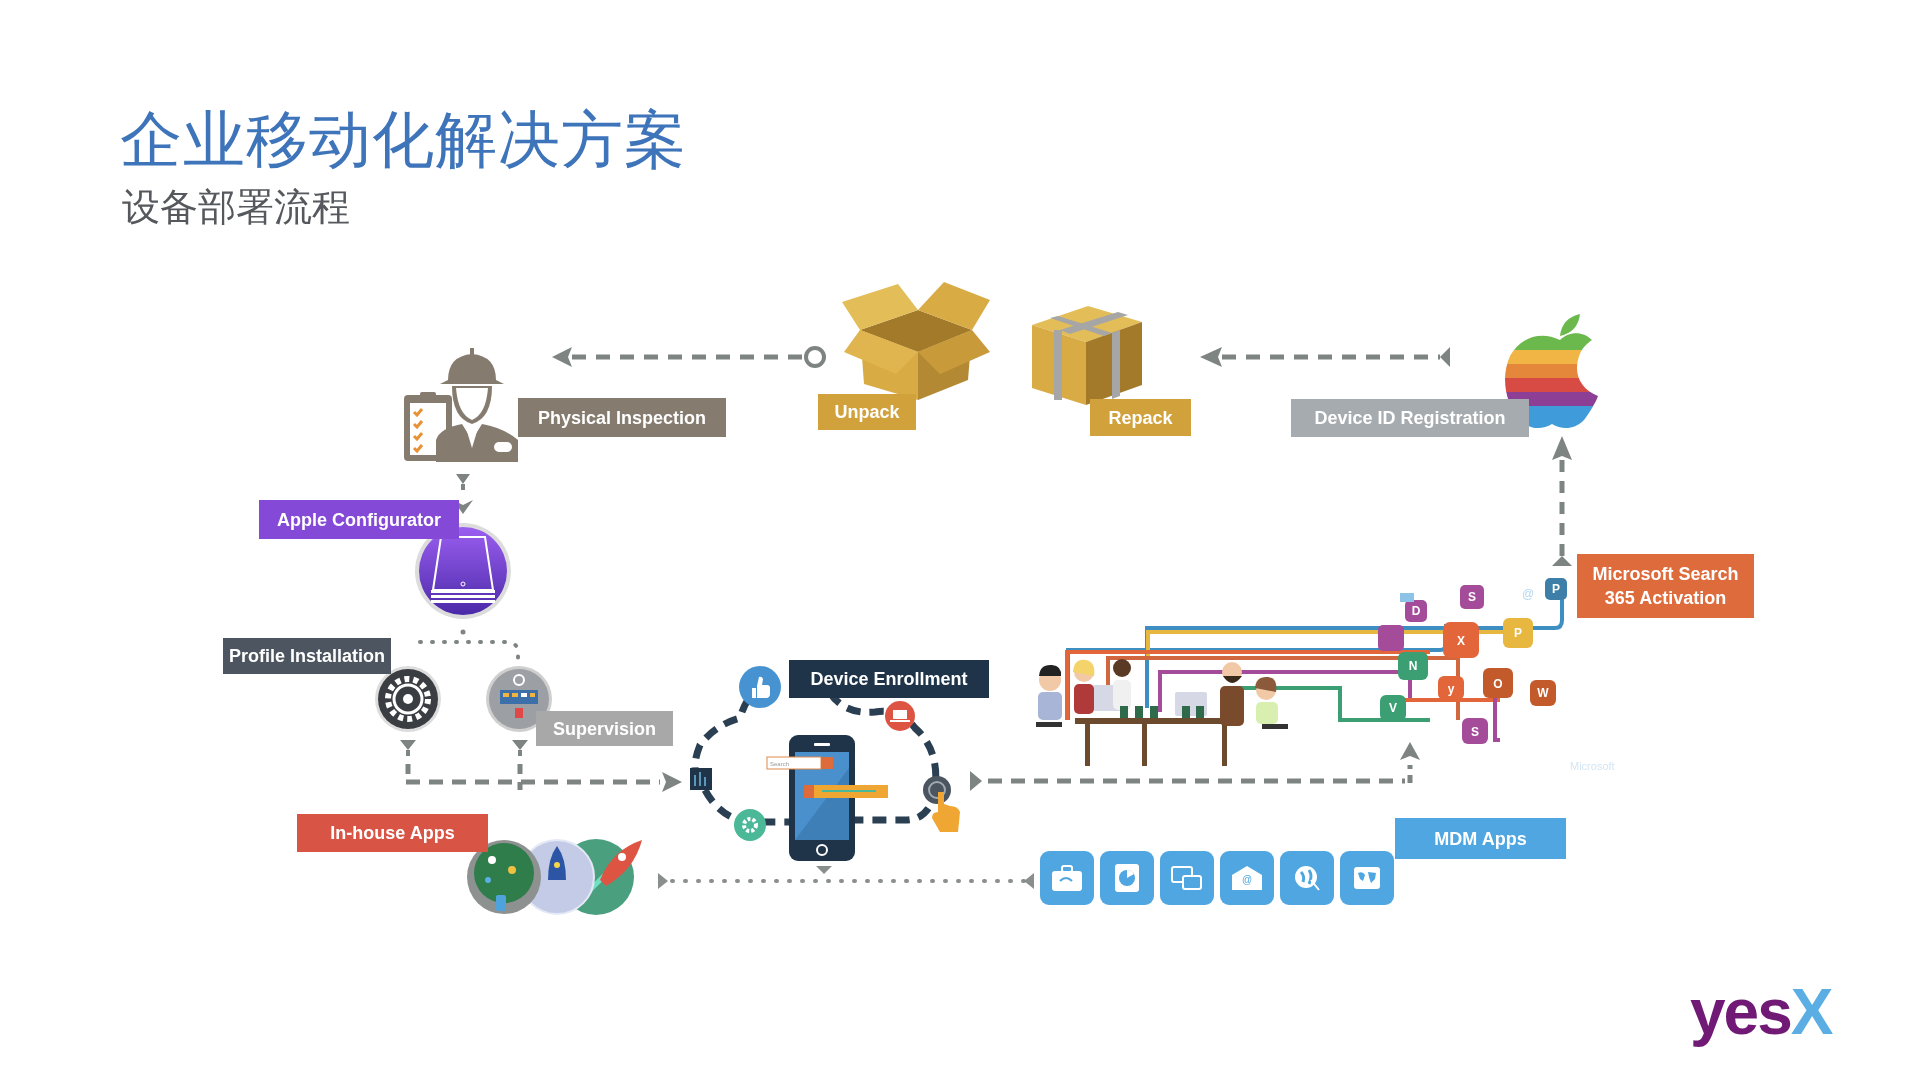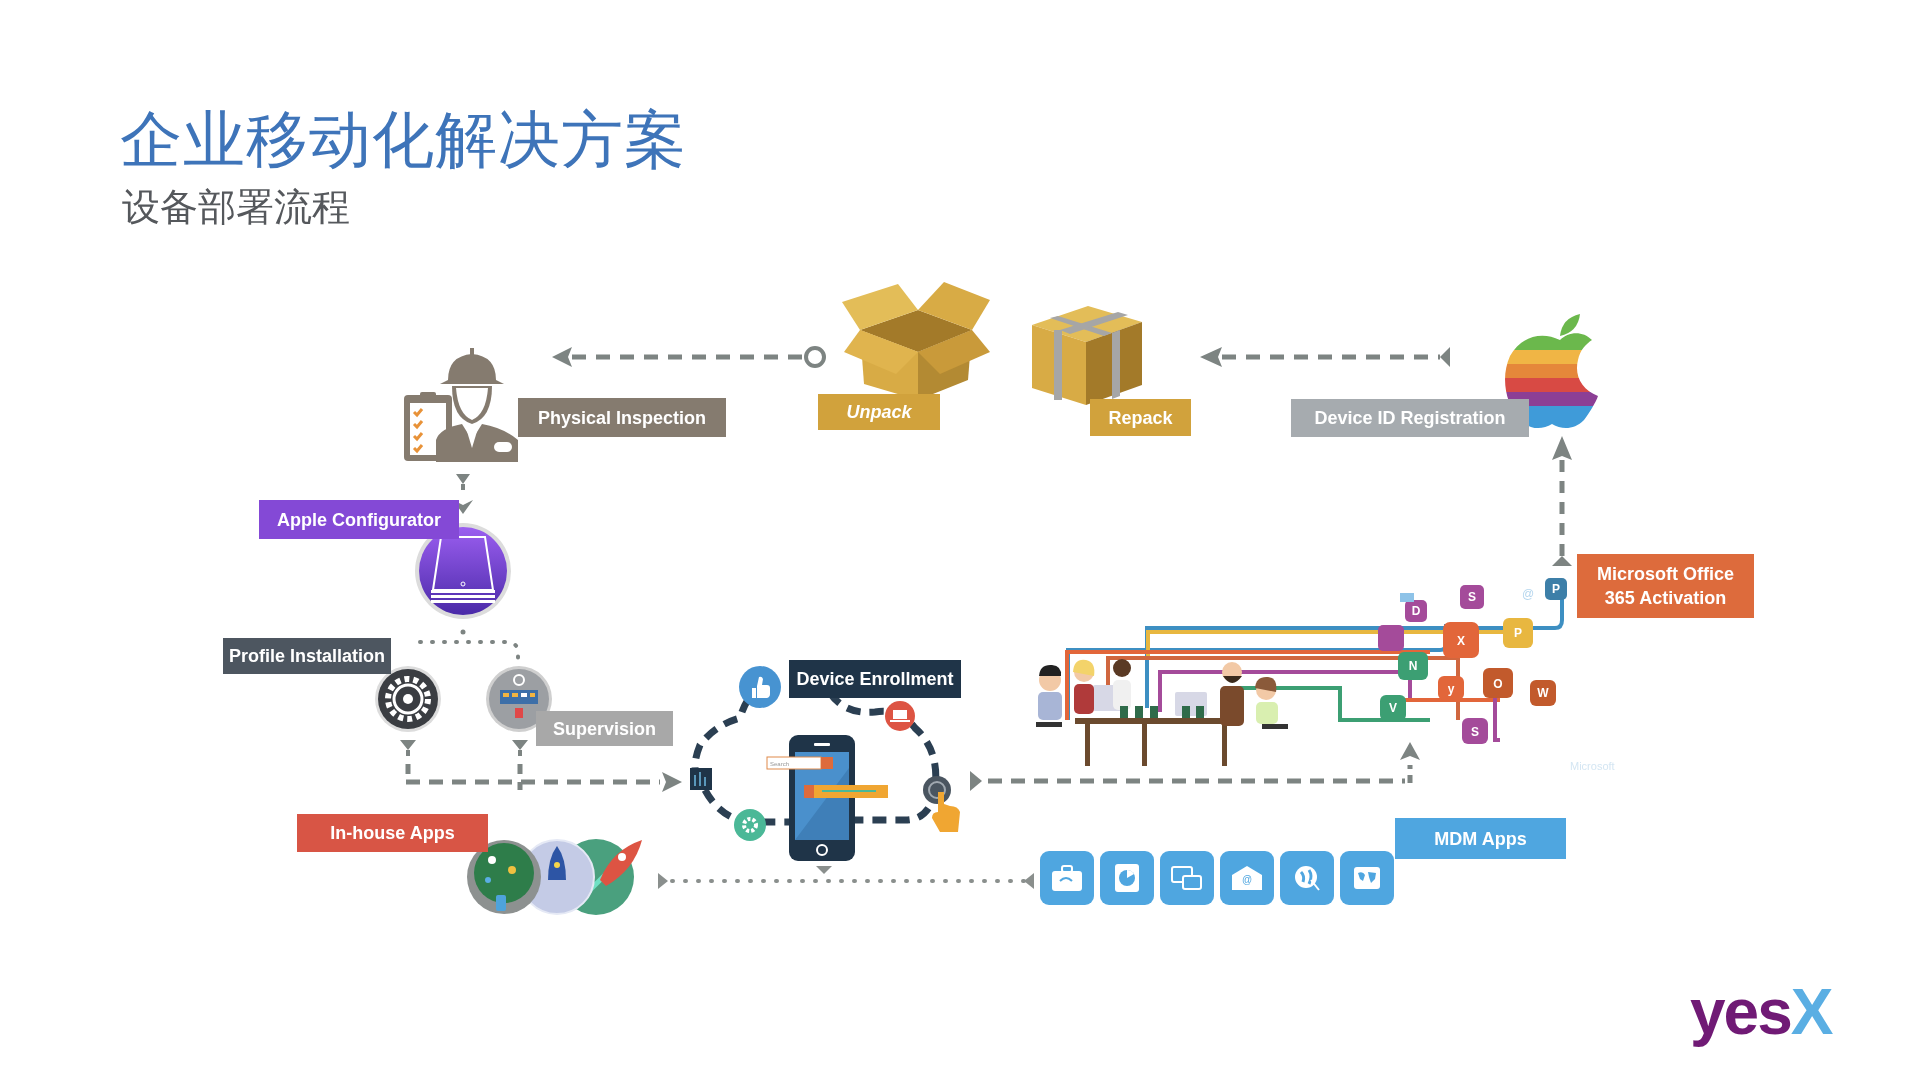--- a/index.html
+++ b/index.html
@@ -292,29 +292,29 @@
     <circle cx="504" cy="877" r="37" fill="#8d9190"></circle>
     <circle cx="504" cy="873" r="30" fill="#2e7d4a"></circle>
     <rect x="496" y="895" width="10" height="16" rx="2" fill="#4ea3dc"></rect>
     <circle cx="492" cy="860" r="4" fill="#ffffff"></circle>
       <circle cx="512" cy="870" r="4" fill="#f0c040"></circle>
       <circle cx="488" cy="880" r="3" fill="#5aaee3"></circle>
   </g>
 </svg>
 
 <div class="label" style="left:518px;top:398px;width:208px;height:39px;background:#857b6f;">Physical Inspection</div>
-<div class="label" style="left:818px;top:394px;width:122px;height:36px;background:#d1a23c;font-style:italic;">Unpack</div>
+<div class="label" style="left:818px;top:394px;width:98px;height:36px;background:#d1a23c;">Unpack</div>
 <div class="label" style="left:1090px;top:399px;width:101px;height:37px;background:#d1a23c;">Repack</div>
 <div class="label" style="left:1291px;top:399px;width:238px;height:38px;background:#a6abaf;">Device ID Registration</div>
 <div class="label" style="left:259px;top:500px;width:200px;height:39px;background:#8449d6;">Apple Configurator</div>
 <div class="label" style="left:223px;top:638px;width:168px;height:36px;background:#4d5660;">Profile Installation</div>
 <div class="label" style="left:536px;top:711px;width:137px;height:35px;background:#a8a8a8;">Supervision</div>
-<div class="label" style="left:789px;top:660px;width:172px;height:38px;background:#1f3448;">Device Enrollment</div>
+<div class="label" style="left:789px;top:660px;width:200px;height:38px;background:#1f3448;">Device Enrollment</div>
 <div class="label" style="left:1577px;top:554px;width:177px;height:64px;background:#dd6b3c;flex-direction:column;">
-  <span>Microsoft Office</span>
+  <span>Microsoft Search</span>
   <span>365 Activation</span>
 </div>
 <div class="label" style="left:1395px;top:818px;width:171px;height:41px;background:#4fa6e0;">MDM Apps</div>
 <div class="label" style="left:297px;top:814px;width:191px;height:38px;background:#d85545;">In-house Apps</div>
 
 <div class="mdm-icon" style="left:1040px;top:851px;">
   <svg width="34" height="30" viewBox="0 0 34 30">
       <rect x="2" y="8" width="30" height="20" rx="3" fill="#fff"></rect>
       <rect x="12" y="3" width="10" height="6" rx="2" fill="none" stroke="#fff" stroke-width="2"></rect>
       <path d="M10 18 q6 -6 12 0" fill="none" stroke="#4fa6e0" stroke-width="2"></path>

